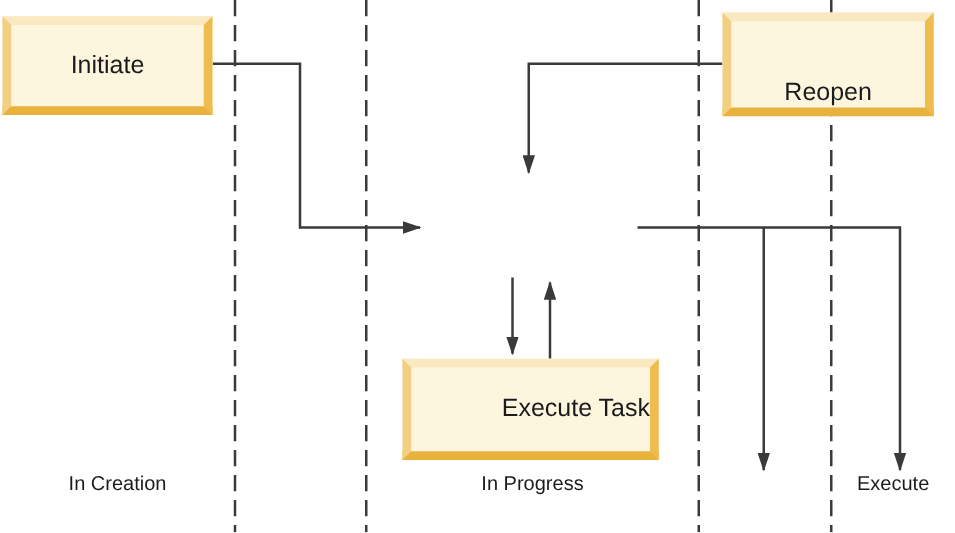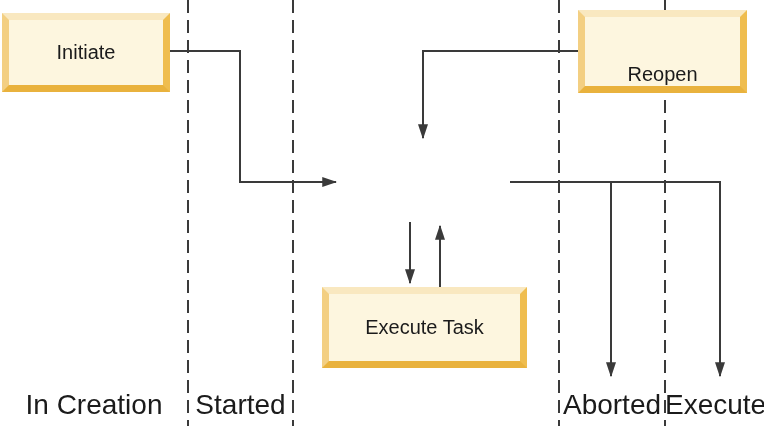--- a/index.html
+++ b/index.html
@@ -34,28 +34,28 @@
     border-bottom-color: var(--bevel-bottom, #e9b23d);
     display: flex;
     align-items: center;
     justify-content: center;
     font-size: 20px;
     color: var(--text-color, #1b1b1b);
   }
   .node-initiate { left: 2px;   top: 13px;  width: 168px; height: 79px; }
   .node-reopen   { left: 578px; top: 10px;  width: 169px; height: 83px; align-items: flex-end; }
   .node-manage   { left: 340px; top: 142px; width: 170px; height: 80px; }
-  .node-execute  { left: 322px; top: 287px; width: 205px; height: 81px; }
+  .node-execute  { left: 322px; top: 287px; width: 205px; height: 81px; justify-content: flex-end; }
   .lane-label {
     position: absolute;
-    top: 393px;
+    top: 376px;
     height: 24px;
     line-height: 24px;
     text-align: center;
-    font-size: 28px;
+    font-size: 16px;
     color: var(--text-color, #1b1b1b);
     white-space: nowrap;
   }
   .lane-creation { left: 0;     width: 188px; }
   .lane-started  { left: 188px; width: 105px; }
   .lane-progress { left: 293px; width: 266px; }
   .lane-aborted  { left: 559px; width: 106px; }
   .lane-finished { left: 665px; width: 99px;  }
 </style>
 </head>
@@ -87,17 +87,16 @@
     <span>Initiate</span>
   </div>
   <div class="node node-reopen">
     <span>Reopen</span>
   </div>
   <div class="node node-execute">
     <span>Execute Task</span>
   </div>
 
   <div class="lane-label lane-creation">In Creation</div>
-  <div class="lane-label lane-started">Started</div>
-  <div class="lane-label lane-aborted">Aborted</div>
+  <div class="lane-label lane-progress">In Progress</div>
   <div class="lane-label lane-finished">Execute</div>
 
 </div>
 
 </body></html>

